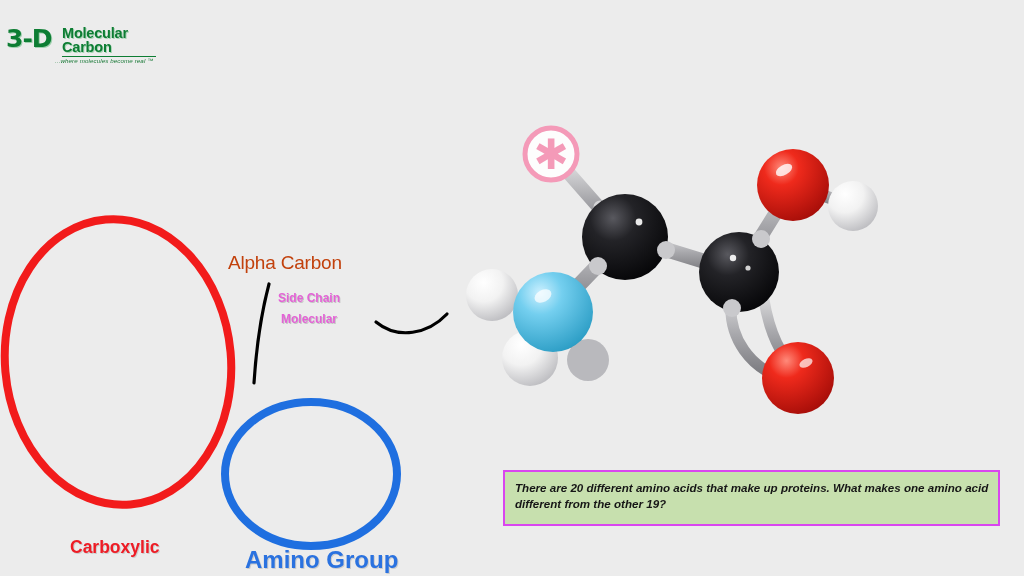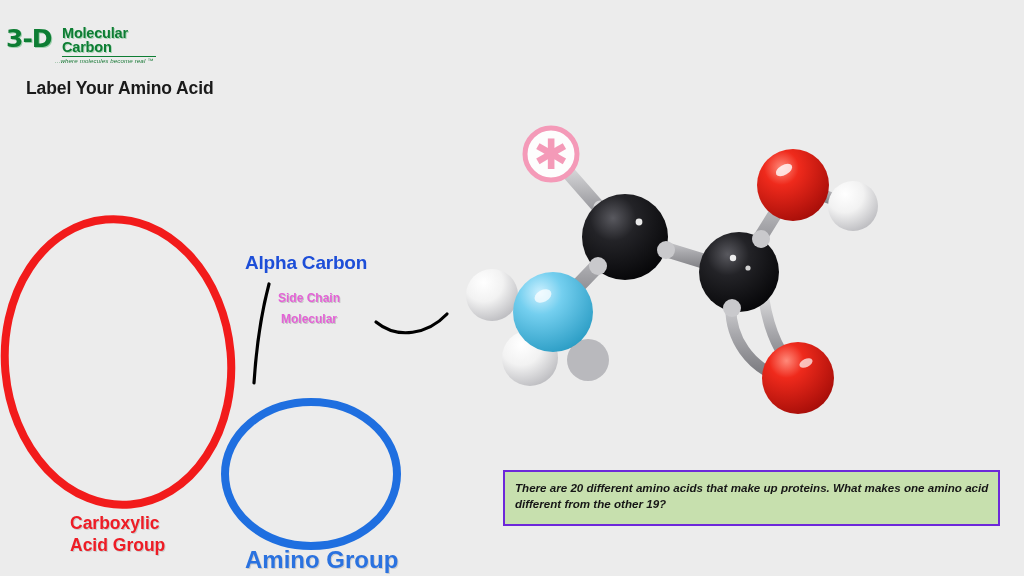--- a/index.html
+++ b/index.html
@@ -107,24 +107,23 @@
     height: 576px;
     pointer-events: none;
   }
 
   
   .lbl { position: absolute; white-space: nowrap; }
   #label-alpha-carbon {
     left: 228px;
     top: 252px;
     font-size: 19px;
-    font-weight: bold;
-    color: #1d4ed8;
+    font-weight: normal;
+    color: #c2410c;
     letter-spacing: -0.2px;
-    margin-left: 17px;
   }
   #label-side-chain {
     left: 278px;
     top: 288px;
     font-size: 12px;
     font-weight: bold;
     color: #e462d6;
     line-height: 21px;
     text-align: center;
     text-shadow: 1px 1px 0 rgba(120,120,120,0.35);
@@ -132,39 +131,39 @@
   #label-side-chain span { display: block; }
   #label-carboxylic {
     left: 70px;
     top: 512px;
     font-size: 17.5px;
     font-weight: bold;
     color: #ee1c25;
     line-height: 22px;
     text-shadow: 1px 1px 0 rgba(130,130,130,0.30);
   }
-  #label-carboxylic span { display: block; }
+  #label-carboxylic span { display: block; margin-top: 24px; }
   #label-amino-group {
     left: 245px;
     top: 546px;
     font-size: 24px;
     font-weight: bold;
     color: #2a72e0;
     text-shadow: 1px 1px 0 rgba(130,130,130,0.30);
   }
 
   
   #question-box {
     position: absolute;
     left: 503px;
     top: 470px;
     width: 497px;
     height: 56px;
     background: #c7e0ae;
-    border: 2px solid #6d28d9;
+    border: 2px solid #d946ef;
     box-sizing: border-box;
   }
   #question-text {
     position: absolute;
     left: 10px;
     top: 8px;
     width: 478px;
     font-size: 11.6px;
     font-weight: bold;
     font-style: italic;
@@ -180,21 +179,20 @@
   <div id="logo">
     <div class="logo-3d">3-D</div>
     <div class="logo-words">
       <span>Molecular</span>
       <span>Carbon</span>
     </div>
     <div class="logo-rule"></div>
     <div class="logo-tag">...where molecules become real ™</div>
   </div>
 
-  <div id="title">Label Your Amino Acid</div>
 
 
 
   <svg id="shapes" viewBox="0 0 1024 576">
     <defs>
       <radialGradient id="gCarbon" cx="36%" cy="28%" r="78%">
         <stop offset="0%" stop-color="#59595f"></stop>
         <stop offset="34%" stop-color="#232327"></stop>
         <stop offset="100%" stop-color="#050507"></stop>
       </radialGradient>

